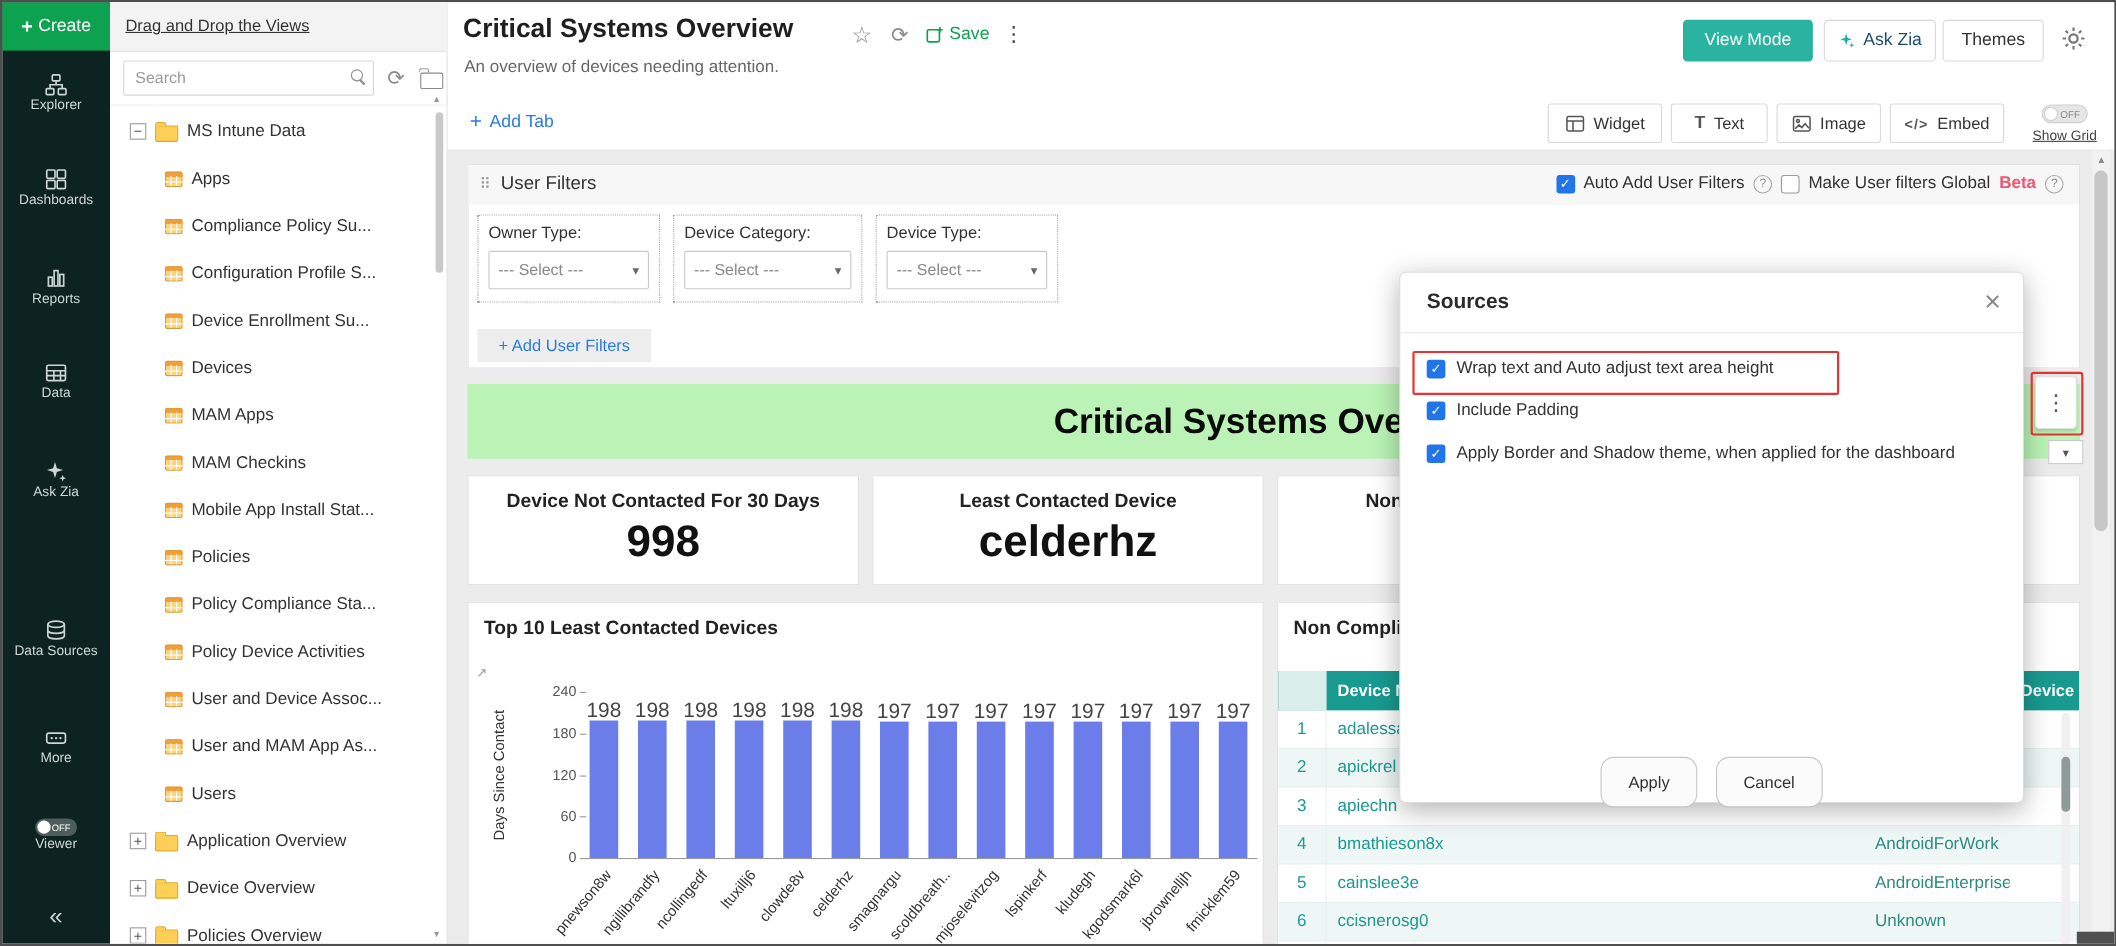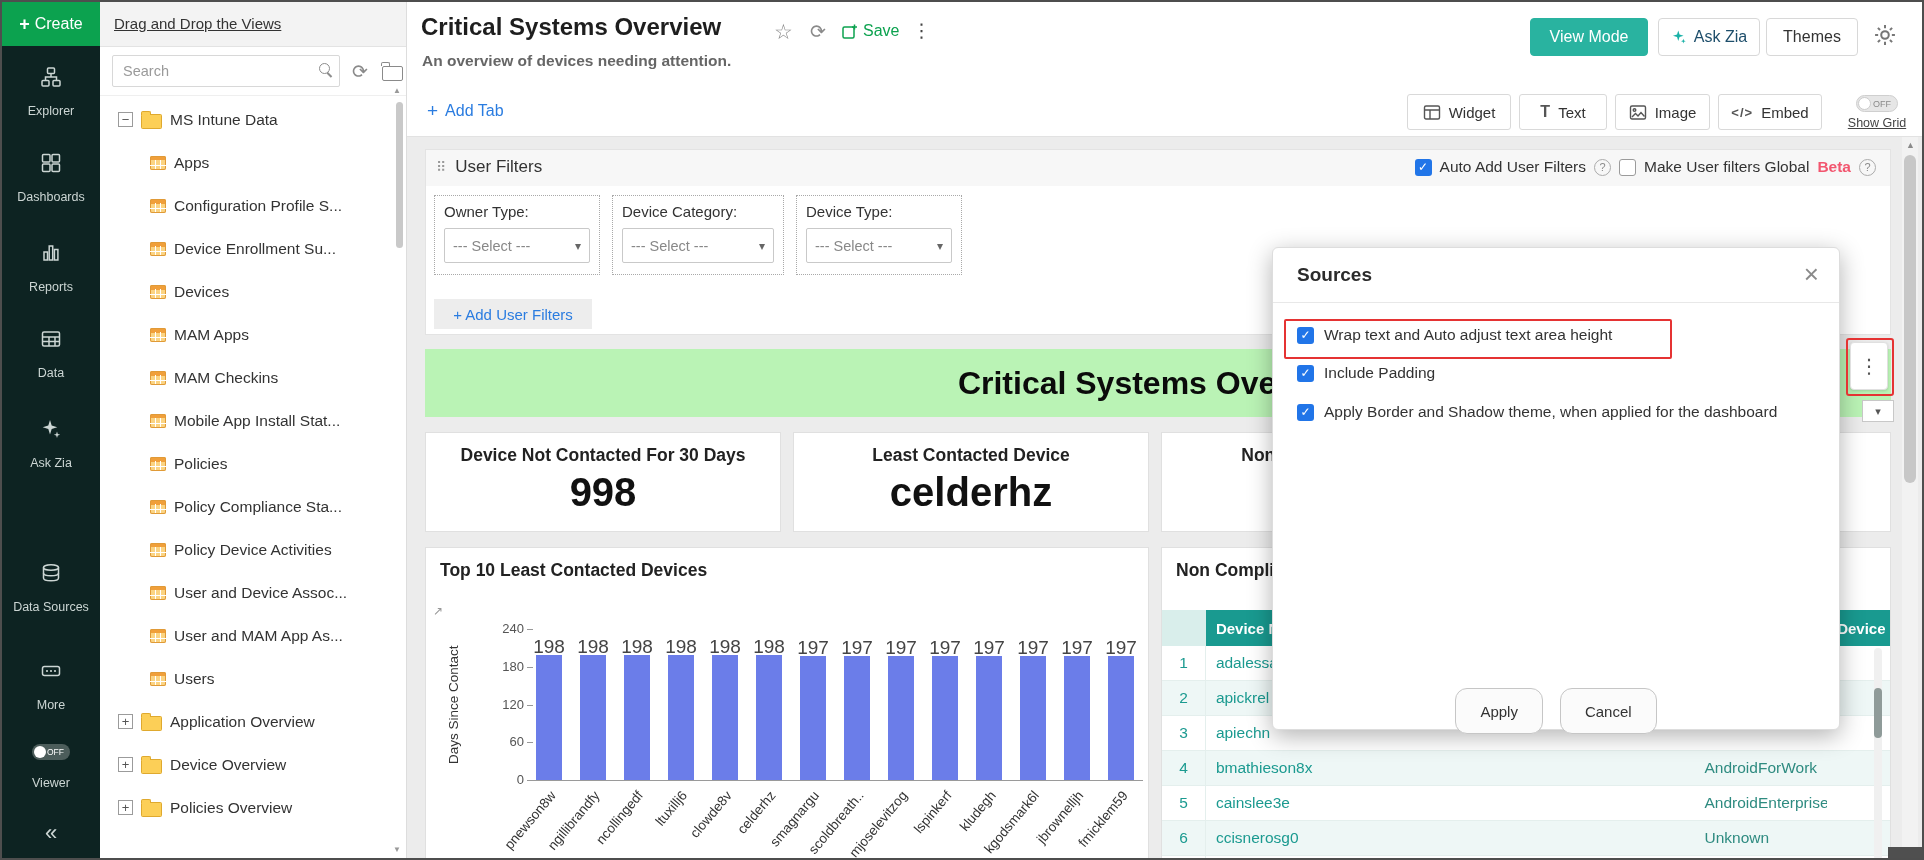--- a/index.html
+++ b/index.html
@@ -3,21 +3,21 @@
 <meta charset="utf-8">
 <style>
   html,body{margin:0;padding:0;background:#fff;}
   #app{position:relative;width:1924px;height:860px;box-sizing:border-box;border:2px solid #4e4e4e;
        font-family:"Liberation Sans",sans-serif;color:#333;overflow:hidden;background:#fff;}
   
   .sidebar{position:absolute;left:0;top:0;width:98px;height:100%;background:#0d2322;z-index:10;}
   .create-btn{position:absolute;left:0;top:0;width:98px;height:44px;background:#0ca24f;color:#fff;
       display:flex;align-items:center;justify-content:center;gap:5px;font-size:16px;cursor:pointer;}
   .create-btn .plus{font-size:18px;font-weight:700;}
-  .side-item{position:absolute;width:98px;display:flex;flex-direction:column;align-items:center;gap:16px;
+  .side-item{position:absolute;width:98px;display:flex;flex-direction:column;align-items:center;gap:0;
       color:#ccd6d4;font-size:12.5px;line-height:1.25;text-align:center;cursor:pointer;}
   .sicon{width:22px;height:22px;stroke:#ccd6d4;fill:none;stroke-width:1.5;}
   .viewer-pill{width:38px;height:16px;border-radius:8px;background:#4c5d5b;position:relative;
       display:flex;align-items:center;justify-content:flex-end;padding-right:6px;box-sizing:border-box;
       color:#fff;font-size:8.5px;}
   .viewer-pill::before{content:"";position:absolute;left:2px;top:2px;width:12px;height:12px;border-radius:50%;background:#fff;}
   .side-collapse{position:absolute;left:0;top:818px;width:98px;text-align:center;color:#ccd6d4;font-size:22px;cursor:pointer;}
   
   .views-panel{position:absolute;left:98px;top:0;width:307px;height:100%;background:#fff;border-right:1px solid #ddd;box-sizing:border-box;}
   .vp-header{height:44px;line-height:44px;background:#f3f3f3;border-bottom:1px solid #e3e3e3;
@@ -45,21 +45,21 @@
   .tbl-icon::before{content:"";position:absolute;left:5px;top:4.5px;width:1px;height:9px;background:#fff;box-shadow:5px 0 0 #fff;}
   .tbl-icon::after{content:"";position:absolute;left:0;top:9px;width:16px;height:1px;background:#fff;}
   .vp-scroll-up{position:absolute;left:391px;top:84px;font-size:8px;color:#999;z-index:11;cursor:pointer;}
   .vp-scroll-down{position:absolute;left:391px;top:843px;font-size:8px;color:#999;z-index:11;cursor:pointer;}
   .vp-thumb{position:absolute;left:394px;top:100px;width:7px;height:146px;background:#c9c9c9;border-radius:4px;z-index:11;cursor:pointer;}
   
   .main-header{position:absolute;left:405px;top:0;width:1519px;height:85px;background:#fff;}
   .page-title{position:absolute;left:14px;top:11px;font-size:24px;font-weight:700;color:#1e1e1e;}
   .hd-icon{position:absolute;top:18px;color:#8a8a8a;font-size:21px;cursor:pointer;}
   .save-group{position:absolute;left:434px;top:20px;display:flex;align-items:center;gap:5px;color:#0ca24f;font-size:16px;cursor:pointer;}
-  .subtitle{position:absolute;left:15px;top:50px;font-size:15.5px;color:#666;font-weight:bold;}
+  .subtitle{position:absolute;left:15px;top:50px;font-size:15.5px;color:#666;}
   .btn{position:absolute;top:16px;height:38px;box-sizing:border-box;border-radius:4px;display:flex;align-items:center;
       justify-content:center;gap:7px;font-size:16px;cursor:pointer;border:1px solid #d8d8d8;background:#fff;color:#333;}
   .btn.teal{background:#29b3a0;border-color:#29b3a0;color:#fff;}
   .zia-text{color:#1d4e6b;}
   
   .toolbar{position:absolute;left:405px;top:85px;width:1519px;height:50px;background:#fff;border-bottom:1px solid #e2e2e2;box-sizing:border-box;}
   .add-tab{position:absolute;left:20px;top:13px;display:flex;align-items:center;gap:7px;color:#2a7ce0;font-size:16px;cursor:pointer;}
   .add-tab .plus{font-size:19px;}
   .tool-btn{position:absolute;top:7px;height:36px;box-sizing:border-box;border:1px solid #d9d9d9;border-radius:3px;background:#fff;
       display:flex;align-items:center;justify-content:center;gap:8px;font-size:15px;color:#333;cursor:pointer;}
@@ -242,20 +242,24 @@
     </div>
     <div id="tree">
         <div class="tree-row">
           <span class="expand-box">−</span>
           <span class="folder-icon"></span>
           <span class="tree-label">MS Intune Data</span>
         </div>
         <div class="tree-row child">
           <span class="tbl-icon"></span>
           <span class="tree-label">Apps</span>
+        </div>
+        <div class="tree-row child">
+          <span class="tbl-icon"></span>
+          <span class="tree-label">Compliance Policy Su...</span>
         </div>
         <div class="tree-row child">
           <span class="tbl-icon"></span>
           <span class="tree-label">Configuration Profile S...</span>
         </div>
         <div class="tree-row child">
           <span class="tbl-icon"></span>
           <span class="tree-label">Device Enrollment Su...</span>
         </div>
         <div class="tree-row child">

